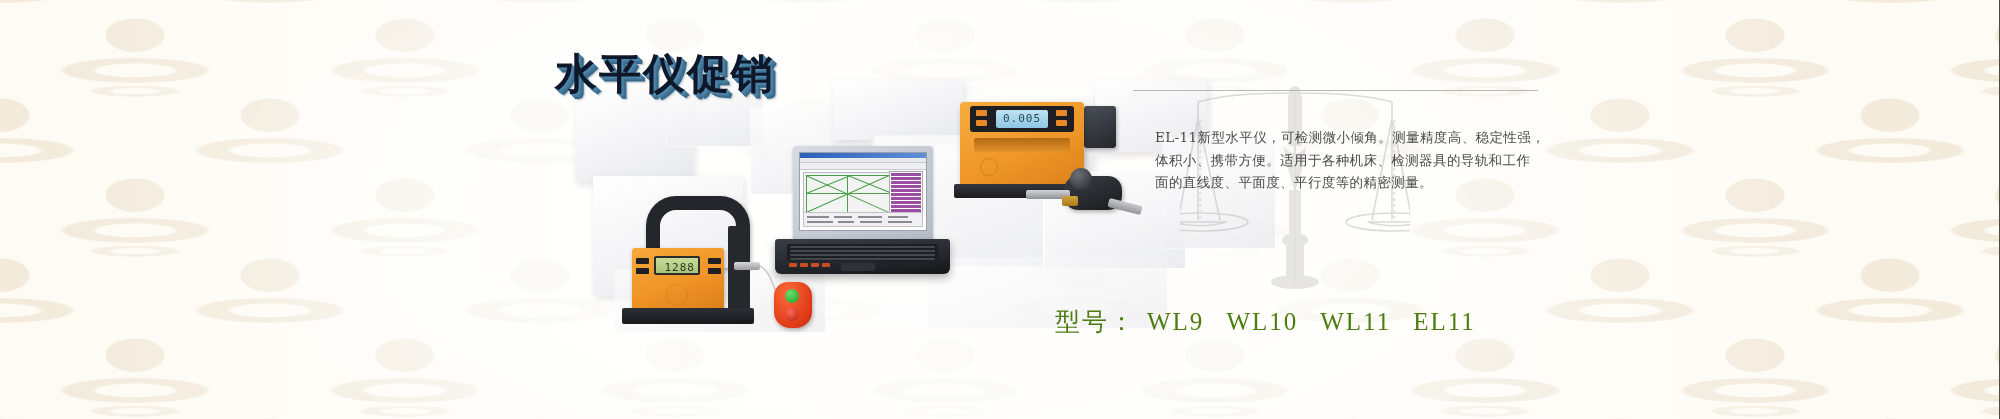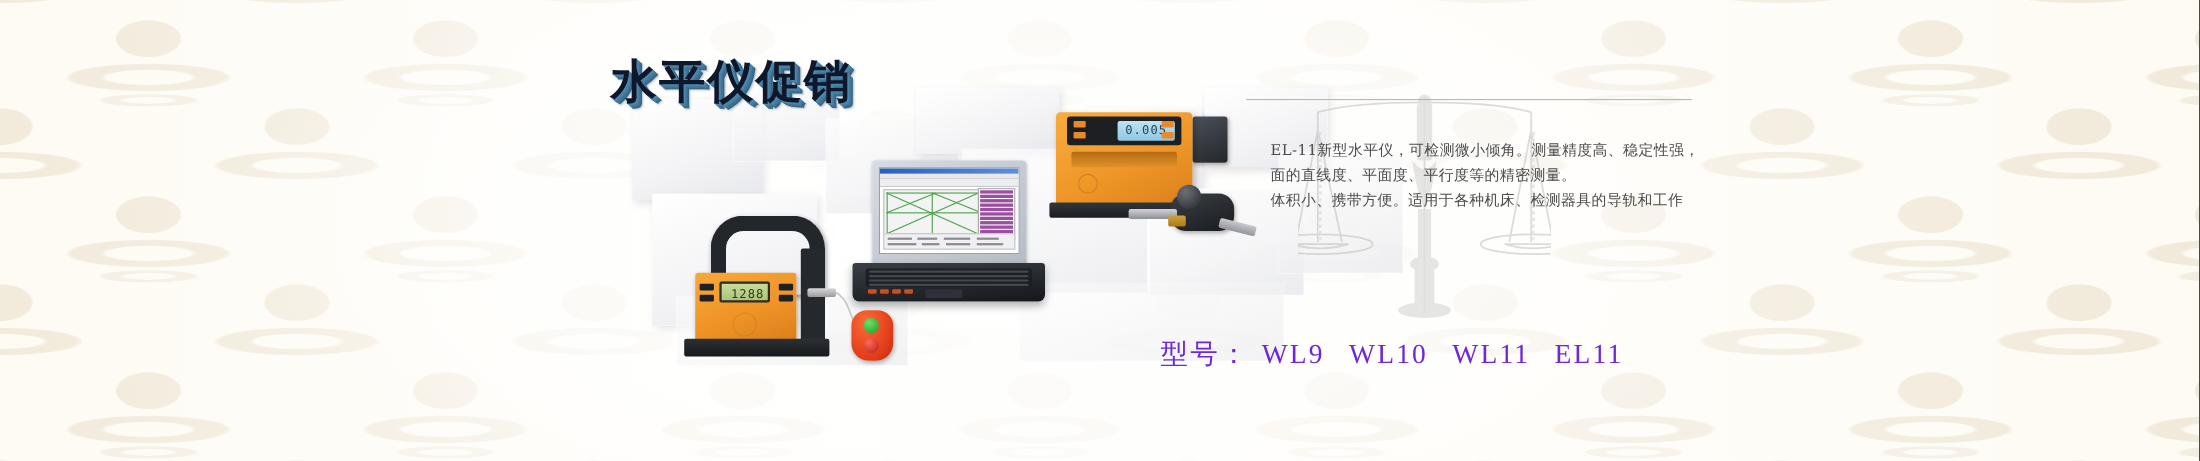--- a/index.html
+++ b/index.html
@@ -68,21 +68,21 @@
   .para{
     position:absolute;left:1155px;top:126px;width:392px;
     font-family:"DejaVu Serif","Liberation Serif",serif;
     font-size:13.5px;line-height:22.5px;color:#4b4b4b;
     text-align:justify;letter-spacing:.4px;
   }
   .para p{margin:0;}
   .models{
     position:absolute;left:1055px;top:305px;
     font-family:"Liberation Serif","DejaVu Serif",serif;
-    font-size:25px;color:#6d28d9;letter-spacing:2px;white-space:nowrap;
+    font-size:25px;color:#4d7c0f;letter-spacing:2px;white-space:nowrap;
   }
   .models .mnum{font-family:"Liberation Serif",serif;margin:0 11px;}
 
   
   .scale{position:absolute;left:1180px;top:80px;width:230px;height:215px;opacity:.5;}
 
   
   .laptop{position:absolute;left:775px;top:146px;width:175px;height:128px;}
   .lid{position:absolute;left:18px;top:0;width:140px;height:95px;
        background:linear-gradient(145deg,#d7dbe2,#b6bcc6);border-radius:4px 4px 0 0;
@@ -137,21 +137,21 @@
 
   
   .devB{position:absolute;left:952px;top:88px;width:190px;height:140px;}
   .bodyB{position:absolute;left:8px;top:14px;width:124px;height:88px;
          background:linear-gradient(155deg,#f7ad3f 0%,#ef9628 55%,#d8801a 100%);
          border-radius:4px;box-shadow:2px 3px 6px rgba(0,0,0,.25);}
   .topB{position:absolute;left:10px;top:4px;width:104px;height:26px;background:#1d1f22;border-radius:3px;}
   .lcdB{position:absolute;left:26px;top:4px;width:52px;height:18px;
         background:linear-gradient(#bfe3f2,#8fc6e2);border-radius:2px;
         font-family:"DejaVu Sans Mono","Liberation Mono",monospace;font-size:11px;color:#24485c;
-        text-align:center;line-height:18px;letter-spacing:1px;margin-left:20px;}
+        text-align:center;line-height:18px;letter-spacing:1px;}
   .btnB{position:absolute;width:11px;height:6px;background:#e8892a;border-radius:1px;}
   .slotB{position:absolute;left:14px;top:36px;width:96px;height:14px;
          background:linear-gradient(#b36a12,#e1912a);border-radius:2px;}
   .sealB{position:absolute;left:20px;top:56px;width:16px;height:16px;border-radius:50%;
          border:1px solid #b9741a;opacity:.6;}
   .footB{position:absolute;left:2px;top:96px;width:136px;height:14px;
          background:linear-gradient(#33373c,#1a1c1f);border-radius:2px;}
   .blockB{position:absolute;left:132px;top:18px;width:32px;height:42px;
           background:linear-gradient(150deg,#4c5159,#23262a);border-radius:3px;
           box-shadow:1px 2px 4px rgba(0,0,0,.3);}
@@ -217,22 +217,22 @@
       <path d="M20 40 L20 138"></path>
         <path d="M214 40 L214 138"></path>
     </g>
   </svg>
 
   <div class="headline">水平仪促销</div>
 
   <div class="rule"></div>
   <div class="para">
     <p>EL-11新型水平仪，可检测微小倾角。测量精度高、稳定性强，</p>
+    <p>体积小、携带方便。适用于各种机床、检测器具的导轨和工作</p>
     <p>面的直线度、平面度、平行度等的精密测量。</p>
-    <p>体积小、携带方便。适用于各种机床、检测器具的导轨和工作</p>
   </div>
   <div class="models">
     <span>型号：</span><span class="mnum">WL9</span><span class="mnum">WL10</span><span class="mnum">WL11</span><span class="mnum">EL11</span>
   </div>
 
   <div class="laptop">
     <div class="lid">
       <div class="screen">
         <div class="swin-title"></div>
         <div class="smenu"></div>

